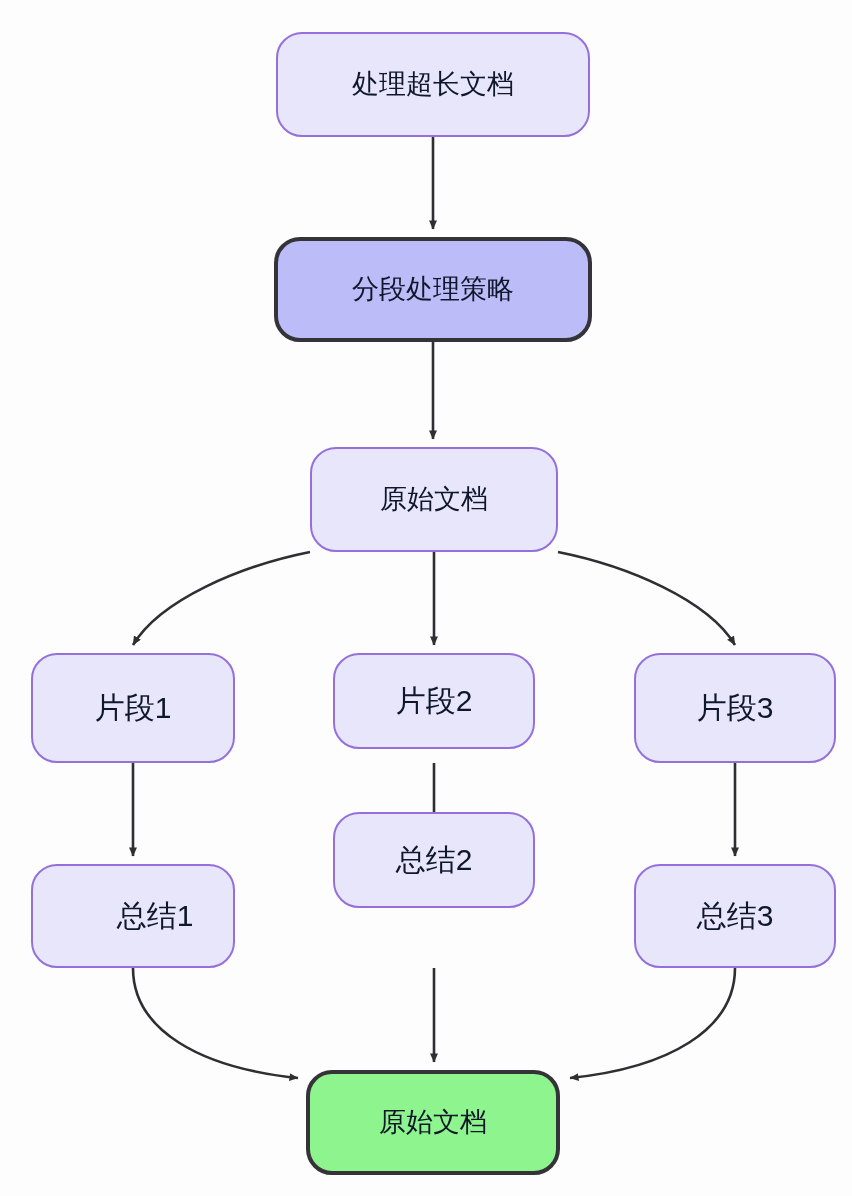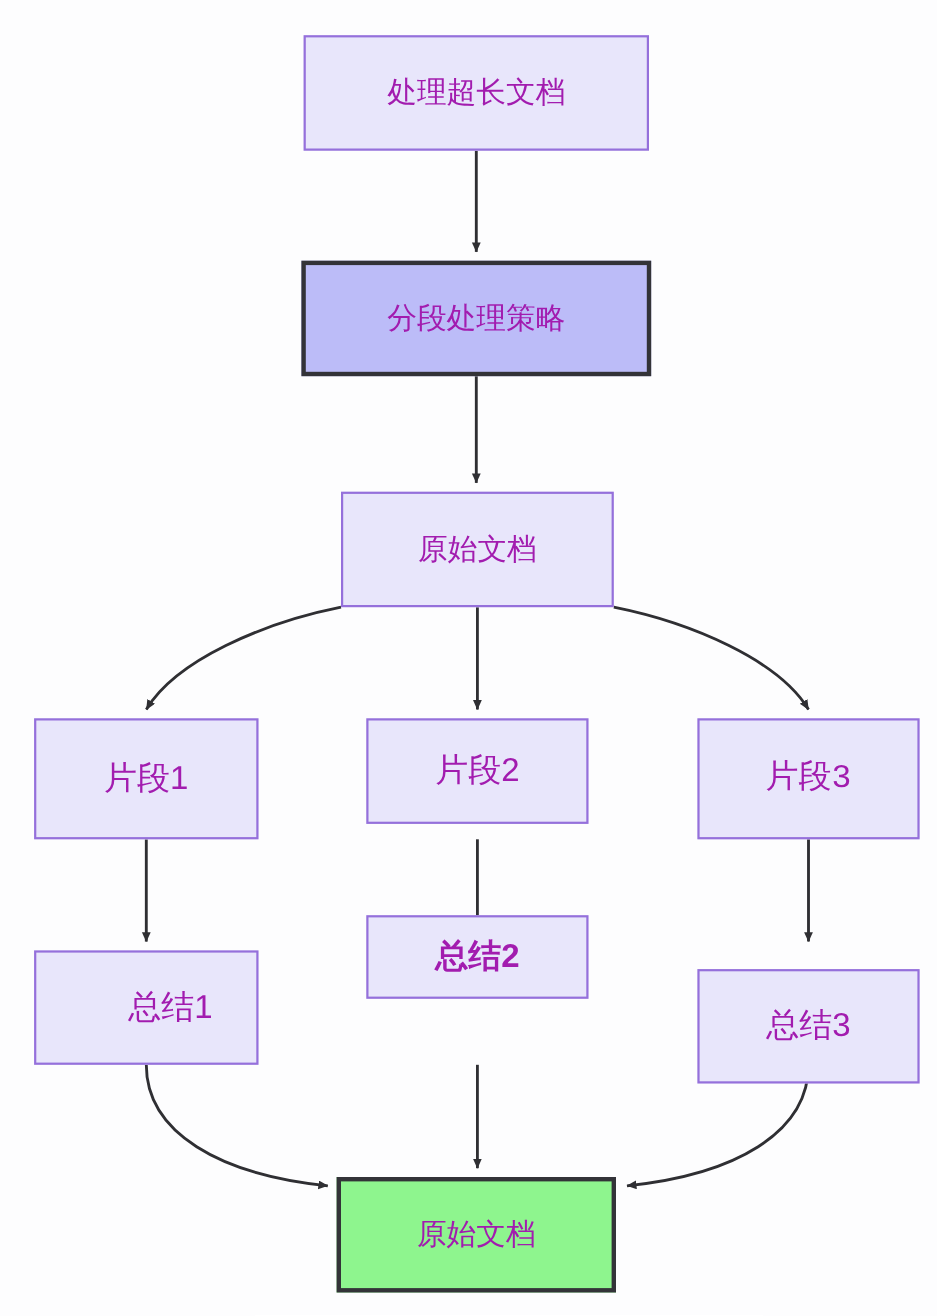--- a/index.html
+++ b/index.html
@@ -23,22 +23,23 @@
     height: 1196px;
   }
   .node {
     position: absolute;
     box-sizing: border-box;
     display: flex;
     align-items: center;
     justify-content: center;
     text-align: center;
     line-height: 1.2;
-    color: #a21caf;
+    color: #0f172a;
     z-index: 2;
+    border-radius: 26px;
   }
   .node-default {
     background: #e8e6fb;
     border: 2px solid #9570db;
     font-size: 27px;
   }
   .node-strategy {
     background: #bcbcf8;
     border: 4px solid #333338;
     font-size: 27px;
@@ -95,33 +96,33 @@
   </div>
 
   <div class="node node-default node-small" style="left:31px; top:653px; width:204px; height:110px;">
     <span>片段1</span>
   </div>
 
   <div class="node node-default node-small" style="left:333px; top:653px; width:202px; height:96px;">
     <span>片段2</span>
   </div>
 
-  <div class="node node-default node-small" style="left:634px; top:653px; width:202px; height:110px;font-family:Liberation Mono, monospace;">
+  <div class="node node-default node-small" style="left:634px; top:653px; width:202px; height:110px;">
     <span>片段3</span>
   </div>
 
   <div class="node node-default node-small" style="left:31px; top:864px; width:204px; height:104px;padding-left:44px;">
     <span>总结1</span>
   </div>
 
-  <div class="node node-default node-small" style="left:333px; top:832px; width:202px; height:76px;font-weight:bold;">
+  <div class="node node-default node-small" style="left:333px; top:812px; width:202px; height:96px;">
     <span>总结2</span>
   </div>
 
-  <div class="node node-default node-small" style="left:634px; top:864px; width:202px; height:104px;margin-top:17px;">
+  <div class="node node-default node-small" style="left:634px; top:864px; width:202px; height:104px;">
     <span>总结3</span>
   </div>
 
   <div class="node node-final" style="left:306px; top:1070px; width:254px; height:105px;">
     <span>原始文档</span>
   </div>
 
 </div>
 
 </body></html>

